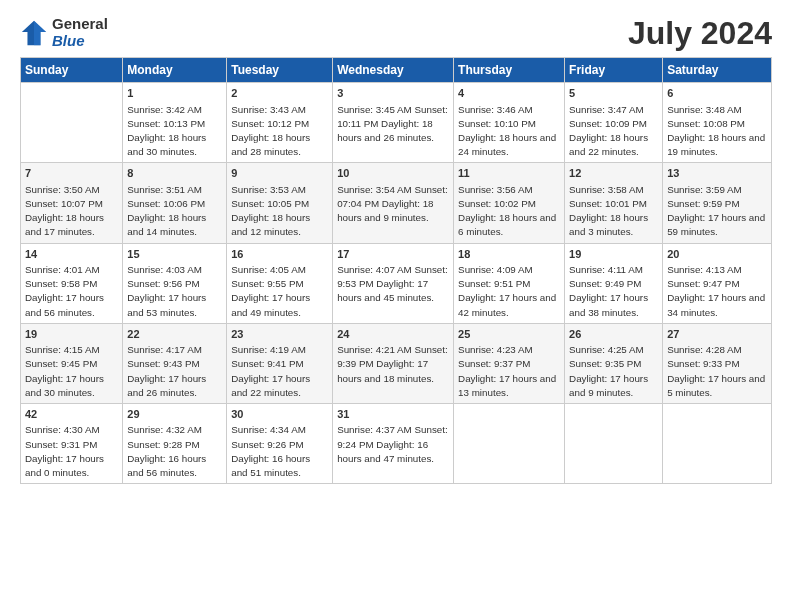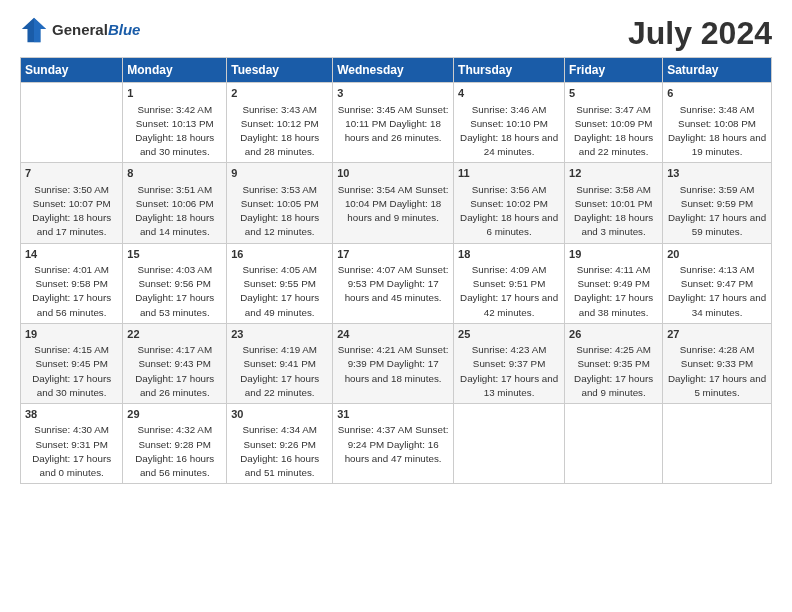--- a/index.html
+++ b/index.html
@@ -21,21 +21,21 @@
       align-items: flex-start;
       margin-bottom: 6px;
     }
     .logo {
       display: flex;
       align-items: center;
       gap: 4px;
     }
     .logo-text {
       display: flex;
-      flex-direction: row;
+      flex-direction: column;
       line-height: 1.1;
     }
     .logo-general {
       font-size: 15px;
       font-weight: bold;
       color: #333;
     }
     .logo-blue {
       font-size: 15px;
       font-weight: bold;
@@ -88,21 +88,20 @@
     .day-num {
       font-weight: bold;
       font-size: 11px;
       display: block;
       margin-bottom: 1px;
     }
     .day-info {
       font-size: 9.8px;
       line-height: 1.45;
       color: #333;
-      text-align: center;
     }
     td.empty {
       background: #fff !important;
     }
   </style>
 </head>
 <body>
 
 <div class="page">
   <div class="header">
@@ -197,21 +196,21 @@
           <td>
             <span class="day-num">9</span>
             <div class="day-info">Sunrise: 3:53 AM
 Sunset: 10:05 PM
 Daylight: 18 hours
 and 12 minutes.</div>
           </td>
           <td>
             <span class="day-num">10</span>
             <div class="day-info">Sunrise: 3:54 AM
-Sunset: 10:04 PM
+Sunset: 07:04 PM
 Daylight: 18 hours
 and 9 minutes.</div>
           </td>
           <td>
             <span class="day-num">11</span>
             <div class="day-info">Sunrise: 3:56 AM
 Sunset: 10:02 PM
 Daylight: 18 hours
 and 6 minutes.</div>
           </td>
@@ -327,21 +326,21 @@
           <td>
             <span class="day-num">27</span>
             <div class="day-info">Sunrise: 4:28 AM
 Sunset: 9:33 PM
 Daylight: 17 hours
 and 5 minutes.</div>
           </td>
         </tr>
         <tr>
           <td>
-            <span class="day-num">38</span>
+            <span class="day-num">42</span>
             <div class="day-info">Sunrise: 4:30 AM
 Sunset: 9:31 PM
 Daylight: 17 hours
 and 0 minutes.</div>
           </td>
           <td>
             <span class="day-num">29</span>
             <div class="day-info">Sunrise: 4:32 AM
 Sunset: 9:28 PM
 Daylight: 16 hours

